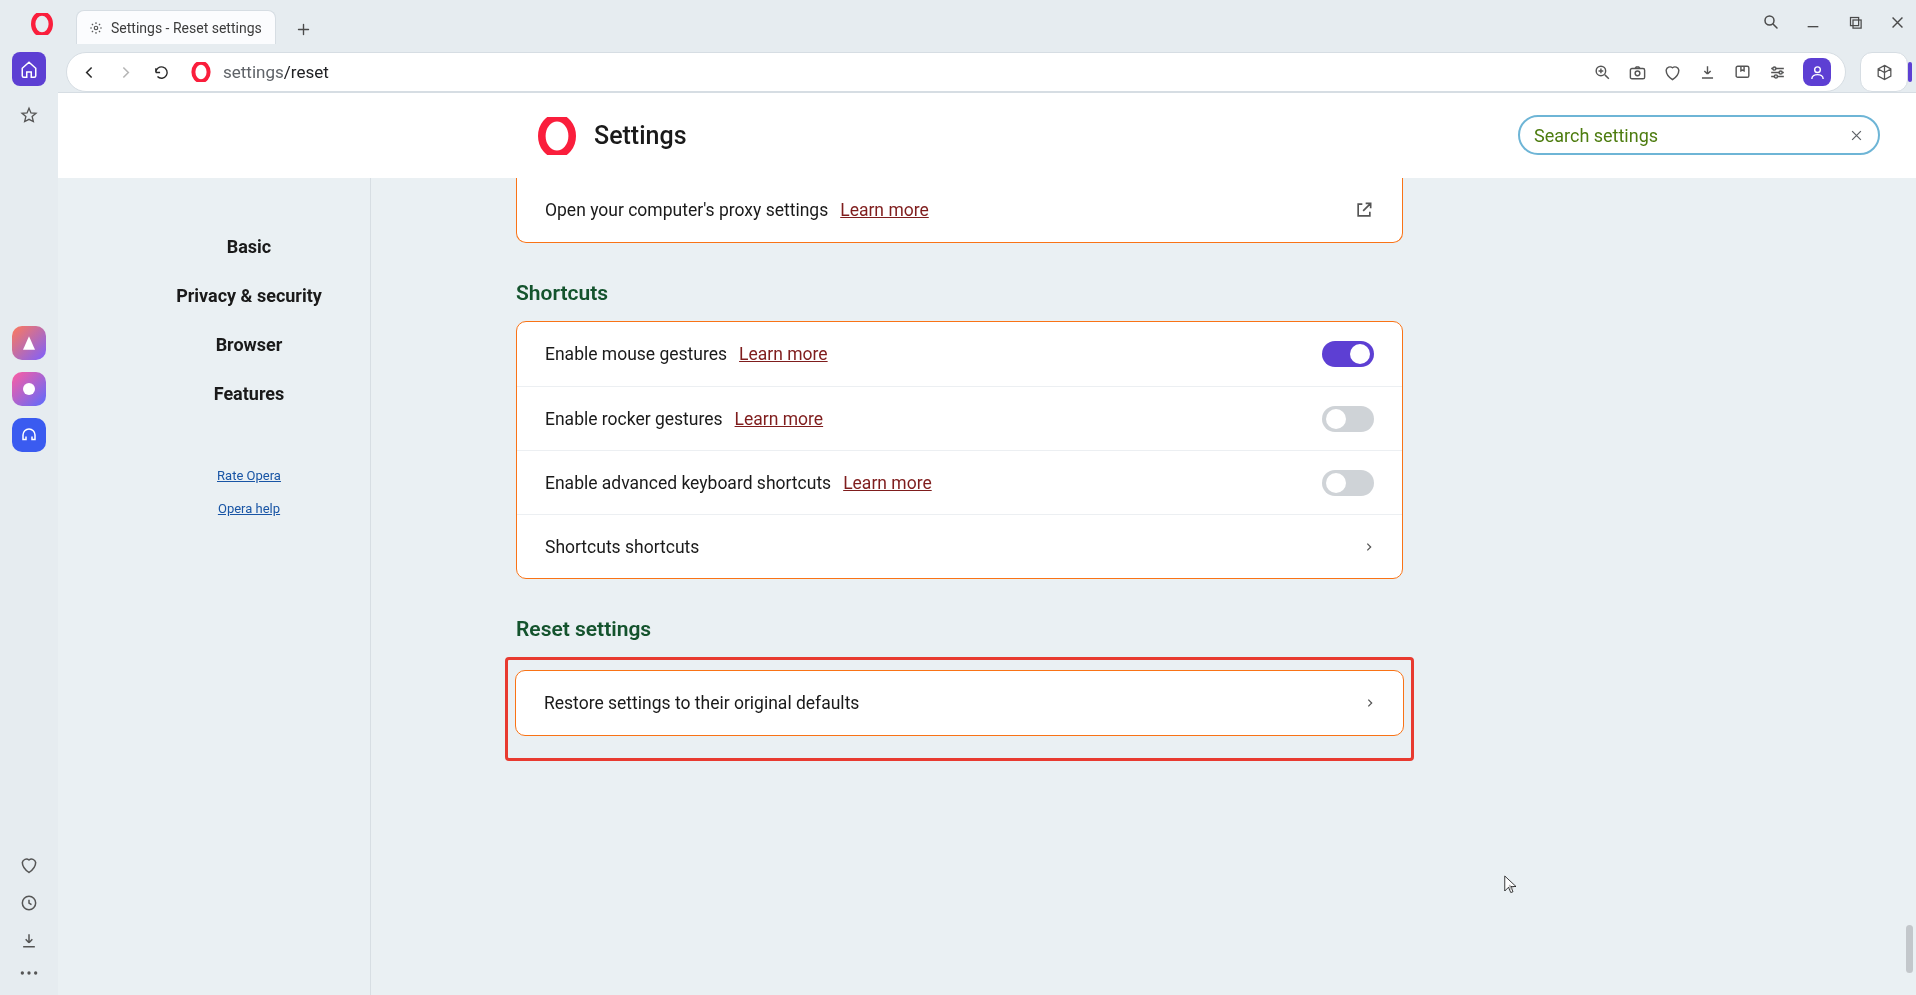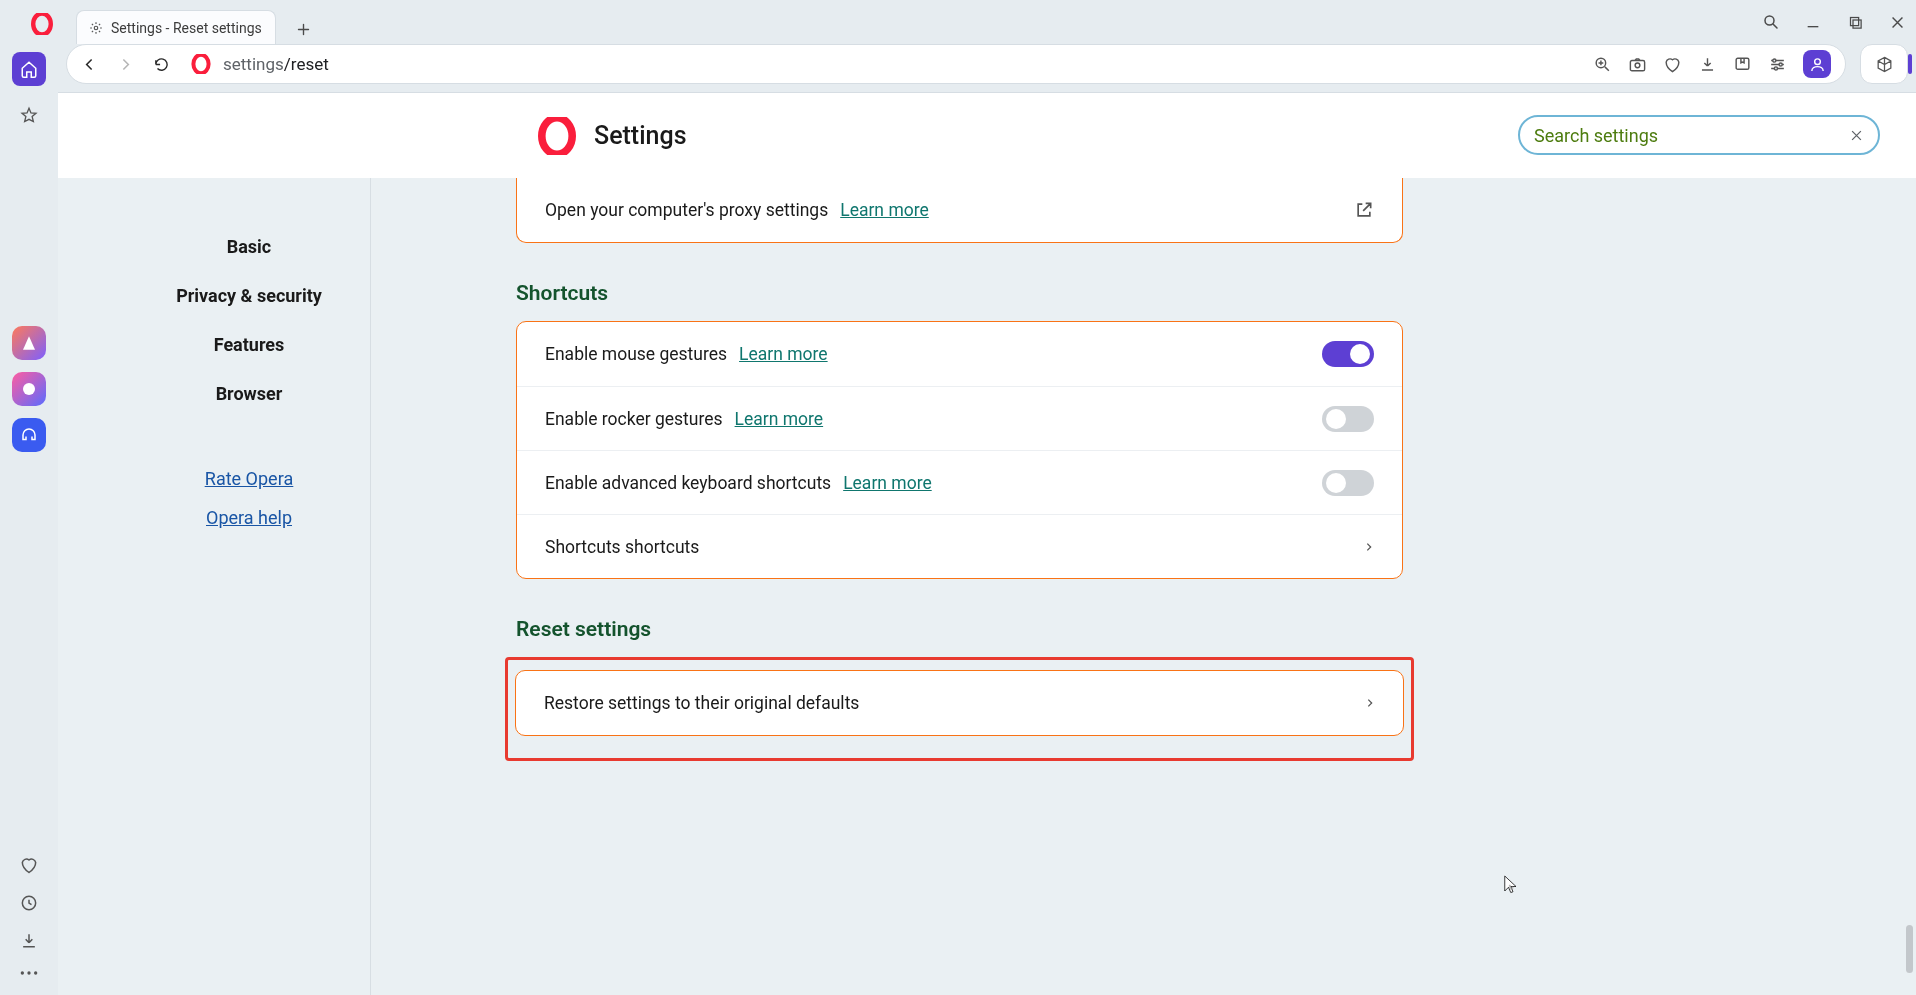--- a/index.html
+++ b/index.html
@@ -26,21 +26,21 @@
 .vsb-app { width:34px; height:34px; border-radius:10px; display:flex; align-items:center; justify-content:center; }
 .app-aria { background:linear-gradient(135deg,#ff7a59,#7d5fff); }
 .app-msgr { background:linear-gradient(135deg,#ff5ca0,#5b6bff); }
 .app-music{ background:#3a5bf0; }
 .vsidebar-bottom { position:absolute; bottom:18px; display:flex; flex-direction:column; align-items:center; gap:18px; color:#4b4b4b; }
 
 
 .page-col { flex:1; display:flex; flex-direction:column; }
 
 
-.address-row { height:48px; display:flex; align-items:flex-start; padding:0 8px; gap:8px;}
+.address-row { height:48px; display:flex; align-items:flex-end; padding:0 8px; gap:8px;}
 .addr-bar { flex:1; background:#fff; border:1px solid #d6dde3; border-radius:22px; height:40px; display:flex; align-items:center; padding:0 4px;}
 .addr-nav { width:36px; height:36px; display:flex; align-items:center; justify-content:center; color:#2a2a2a; border-radius:50%; }
 .addr-nav.disabled { color:#b5b5b5; }
 .addr-favicon { width:24px; height:24px; margin:0 10px; display:flex; align-items:center; justify-content:center;}
 .addr-url { flex:1; font-size:17px; color:#5f6368; }
 .addr-url .primary { color:#202124; }
 .addr-actions { display:flex; align-items:center; gap:16px; padding:0 10px; color:#4b4b4b;}
 .addr-actions .acct { background:#5d3fd3; color:#fff; border-radius:8px; width:28px; height:28px; display:flex; align-items:center; justify-content:center; }
 .addr-ext { width:48px; height:40px; margin-left:6px; background:#fff; border:1px solid #d6dde3; border-radius:12px; display:flex; align-items:center; justify-content:center; color:#4b4b4b; position:relative;}
 .addr-ext::after { content:""; width:4px; height:20px; background:#5d3fd3; border-radius:3px; position:absolute; right:-5px; }
@@ -53,31 +53,31 @@
 .search-box { position:absolute; right:36px; top:22px; width:362px; height:40px; border:2px solid #6eb5d6; border-radius:24px; display:flex; align-items:center; padding:0 14px; font-size:18px; color:#4d7c0f;}
 .search-box .ph { flex:1; }
 .search-box .clr { color:#5f6368; font-size:18px; }
 
 .settings-body { flex:1; background:#eaf0f3; position:relative; display:flex; overflow:hidden;}
 
 
 .settings-nav { width:313px; border-right:1px solid #d7dee3; padding-top:44px; padding-left:70px;font-size:18px;text-align:center;}
 .settings-nav .navitem { padding:14px 0; color:#1a1a1a; cursor:pointer; }
 .settings-nav .navitem.bold { font-weight:700; }
-.settings-nav .navlinks { margin-top:50px; display:flex; flex-direction:column; gap:18px; color:#1955a5; text-decoration:underline; font-size:18px;}
+.settings-nav .navlinks { margin-top:50px; display:flex; flex-direction:column; gap:18px; color:#1955a5; text-decoration:underline; font-size:13px;}
 .settings-nav .navlinks a { color:#1955a5; }
 
 
 .settings-content { flex:1; position:relative; padding-left:145px; padding-top:0; overflow-y:auto;}
 .card { width:887px; background:#fff; border:1px solid #f97316; border-radius:10px; }
 .card.topcut { border-top:none; border-top-left-radius:0; border-top-right-radius:0; }
 .card .row { display:flex; align-items:center; padding:18px 28px; font-size:17.5px; color:#1a1a1a; position:relative; min-height:64px;}
 .card .row + .row { border-top:1px solid #eceff2; }
 .row .label { flex: 0 0 auto; }
-.row .learn { color:#0f766e; text-decoration:underline; margin-left:12px; }
+.row .learn { color:#7f1d1d; text-decoration:underline; margin-left:12px; }
 .row .toggle { margin-left:auto; width:52px; height:26px; border-radius:18px; background:#cfd3d7; position:relative; }
 .row .toggle::after { content:""; position:absolute; width:20px; height:20px; background:#fff; border-radius:50%; top:3px; left:4px; transition:none;}
 .row .toggle.on { background:#5d3fd3; }
 .row .toggle.on::after { left:28px; }
 .row .ext-icon { margin-left:auto; color:#4b4b4b; }
 .row .caret { margin-left:auto; color:#4b4b4b; }
 
 .section-title { font-size:21px; font-weight:600; margin:38px 0 16px 0; color:#14532d; }
 
 .highlight-box { border:3px solid #e83a2f; border-radius:4px; padding:10px 7px 22px 7px; }
@@ -288,22 +288,22 @@
                 <path d="M5 5l14 14M19 5L5 19" stroke="#5f6368" stroke-width="2"></path>
               </svg>
             </span>
         </div>
       </div>
 
       <div class="settings-body">
         <div class="settings-nav">
           <div class="navitem bold">Basic</div>
           <div class="navitem bold">Privacy &amp; security</div>
+          <div class="navitem bold">Browser</div>
           <div class="navitem bold">Features</div>
-          <div class="navitem bold">Browser</div>
           <div class="navlinks">
             <a href="#">Rate Opera</a>
             <a href="#">Opera help</a>
           </div>
         </div>
 
         <div class="settings-content">
 
           <div class="card topcut">
             <div class="row">

